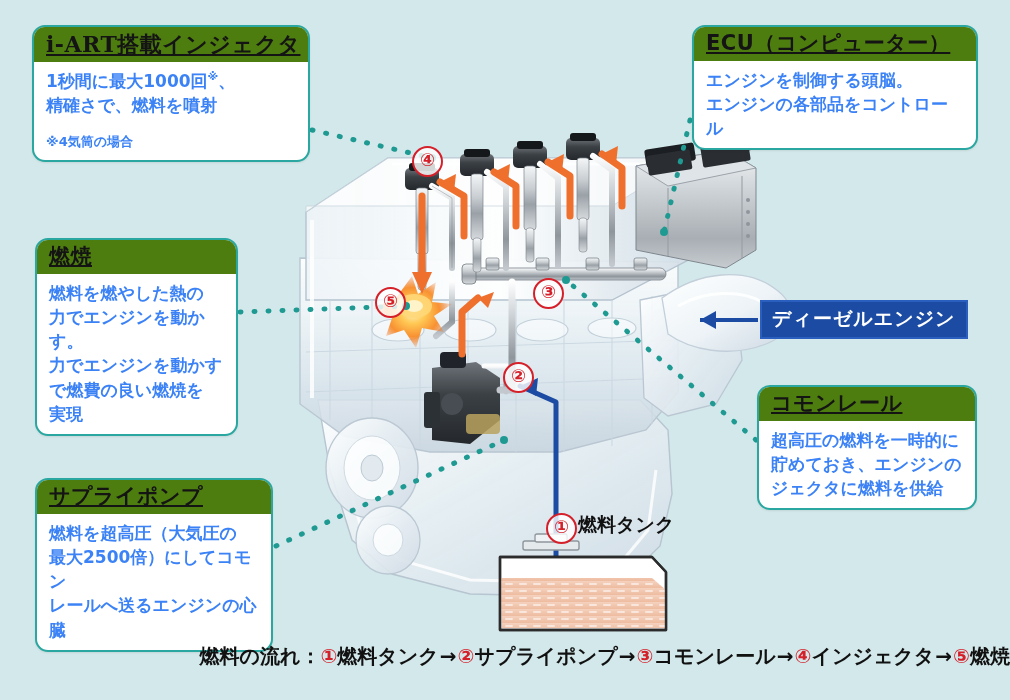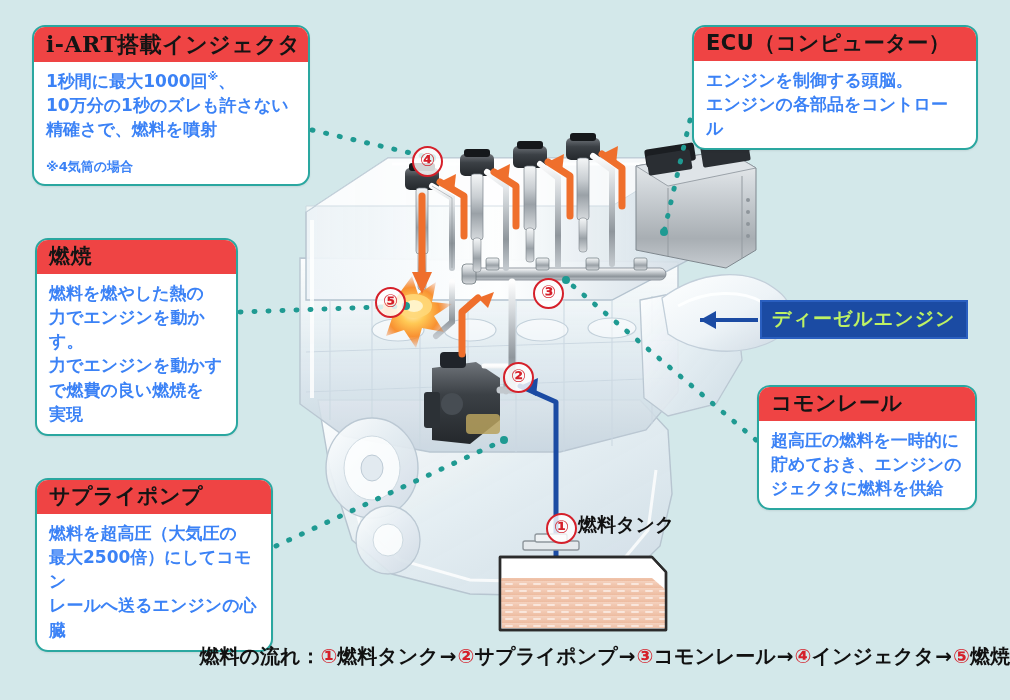--- a/index.html
+++ b/index.html
@@ -18,28 +18,29 @@
     position:absolute;
     background:#ffffff;
     border:2.5px solid #2aa7a0;
     border-radius:13px;
     box-sizing:border-box;
     overflow:hidden;
     z-index:40;
     box-shadow:0 1px 2px rgba(0,0,0,.08);
   }
   .callout .hdr{
-    background:#ef4444;
+    background:#4d7c0f;
     color:#141414;
     font-weight:bold;
     line-height:1.1;
     padding:5px 0 6px 12px;
     font-size:21px;
     letter-spacing:.5px;
     white-space:nowrap;
+    text-decoration:underline;
   }
   .callout .body{
     padding:7px 11px 8px 12px;
     font-size:17px;
     line-height:1.42;
     color:#3b82f6;
     font-weight:600;
   }
   .callout .body .note{
     display:block;
@@ -56,21 +57,21 @@
   #box-ecu{left:692px; top:25px;  width:286px;}
   #box-combustion{left:35px; top:238px; width:203px;}
   #box-pump{left:35px;  top:478px; width:238px;}
   #box-rail{left:757px; top:385px; width:220px;}
 
   
   #label-diesel{
     position:absolute;left:760px;top:300px;
     background:#1b4ba3;
     border:2px solid #2a5fc0;
-    color:#bef264;
+    color:#ffffff;
     font-size:19px;font-weight:bold;
     padding:4px 10px 5px 10px;
     letter-spacing:1px;
     z-index:40;
     white-space:nowrap;
   }
 
   
   .numcirc{
     position:absolute;
@@ -370,21 +371,20 @@
       <circle cx="406" cy="306" r="4"></circle>
       <circle cx="504" cy="440" r="4"></circle>
       <circle cx="566" cy="280" r="4"></circle>
     </g>
   </svg>
 
   <div class="callout" id="box-injector">
     <div class="hdr">i-ART搭載インジェクタ</div>
     <div class="body">
       <div><span>1秒間に最大1000回</span><span class="sup">※</span><span>、</span></div>
-      <div>10万分の1秒のズレも許さない</div>
       <div>精確さで、燃料を噴射</div>
       <span class="note">※4気筒の場合</span>
     </div>
   </div>
 
   <div class="callout" id="box-ecu">
     <div class="hdr">ECU（コンピューター）</div>
     <div class="body">
       <div>エンジンを制御する頭脳。</div>
       <div>エンジンの各部品をコントロール</div>

